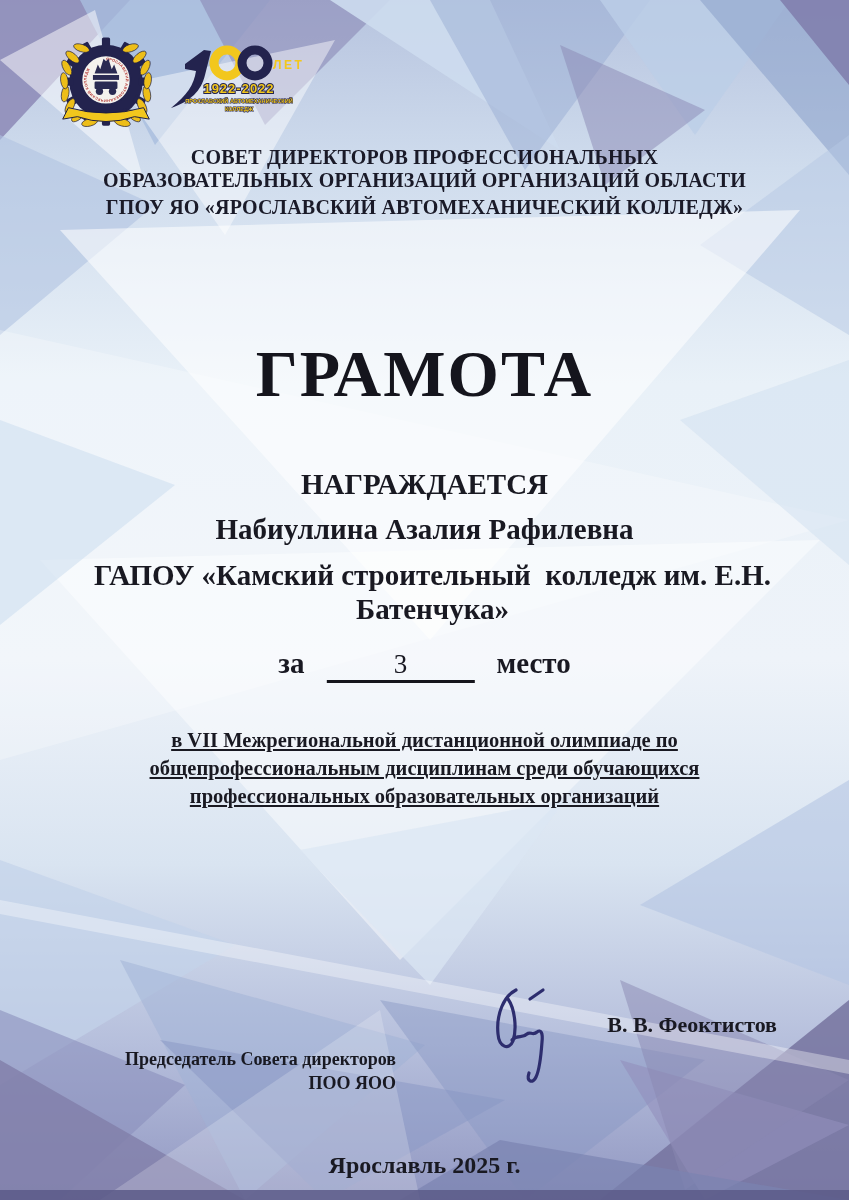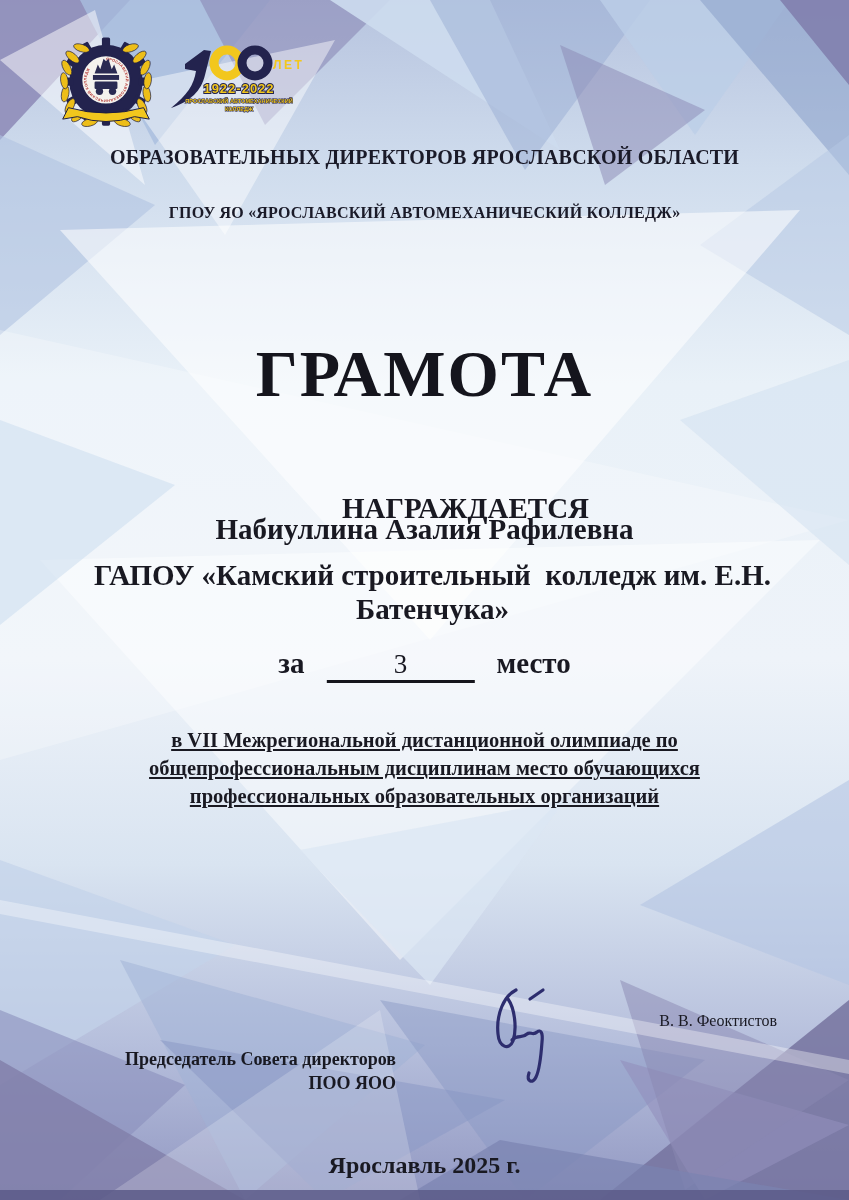--- a/index.html
+++ b/index.html
@@ -6,35 +6,35 @@
   body{
     width:849px;height:1200px;position:relative;overflow:hidden;
     font-family:"Liberation Serif","DejaVu Serif",serif;
     color:#191922;background:#dfe9f4;
   }
   #bg{position:absolute;inset:0;width:849px;height:1200px;}
   .abs{position:absolute;}
   .center{position:absolute;left:50%;transform:translateX(-50%);text-align:center;font-weight:bold;}
   .line{white-space:pre-wrap;}
   #council{top:146px;width:720px;font-size:20px;line-height:23px;letter-spacing:.2px;color:#1a1a28;}
-  #college{top:204px;width:760px;font-size:16px;letter-spacing:.2px;color:#1a1a28;}
+  #college{top:196px;width:760px;font-size:20px;letter-spacing:.2px;color:#1a1a28;}
   #title{top:336px;font-size:66px;letter-spacing:2px;color:#15151d;text-align:center;}
-  #awarded{top:492px;font-size:29px;margin-left:41px;}
+  #awarded{top:468px;font-size:29px;}
   #recipient{top:513px;font-size:29px;}
   #institution{top:558px;width:690px;font-size:29px;line-height:34px;margin-left:8px;}
   #place{top:647px;font-size:29px;}
   #place .gap{display:inline-block;width:22px;}
   #place .blank{
     display:inline-block;width:148px;border-bottom:3px solid #15151c;
     text-align:center;font-weight:normal;font-size:27px;line-height:29px;
     vertical-align:baseline;padding-bottom:1px;
   }
   #event{top:726px;width:660px;font-size:20.5px;line-height:28px;text-decoration:underline;}
   #signer-role{left:66px;top:1011px;width:330px;font-size:18px;line-height:24px;font-weight:bold;text-align:right;margin-top:36px;}
-  #signer-name{right:72px;top:1012px;font-size:16px;font-weight:normal;}
+  #signer-name{right:72px;top:1012px;font-size:22px;font-weight:bold;}
   #signature{left:478px;top:983px;}
   #city{top:1108px;font-size:24px;margin-top:44px;}
   svg text{font-weight:bold;}
 </style>
 </head>
 <body>
 
 <svg id="bg" viewBox="0 0 849 1200" preserveAspectRatio="none" aria-hidden="true">
   <defs>
     <linearGradient id="base" x1="0" y1="0" x2="0" y2="1">
@@ -140,37 +140,38 @@
     <circle cx="60" cy="20" r="13" fill="none" stroke="#f2c71d" stroke-width="9"></circle>
     <circle cx="88" cy="20" r="13" fill="none" stroke="#23234e" stroke-width="9"></circle>
   </g>
   <text x="106" y="26" font-size="12" letter-spacing="2.5" fill="#f2c71d" font-family="Liberation Sans, sans-serif">ЛЕТ</text>
   <text x="72" y="50" text-anchor="middle" font-size="13" fill="#f2c71d" stroke="#23234e" stroke-width="2" paint-order="stroke" letter-spacing="1" font-family="Liberation Sans, sans-serif">1922-2022</text>
   <text x="72" y="60" text-anchor="middle" font-size="5.6" fill="#f2c71d" stroke="#23234e" stroke-width="1.1" paint-order="stroke" font-family="Liberation Sans, sans-serif">ЯРОСЛАВСКИЙ АВТОМЕХАНИЧЕСКИЙ</text>
   <text x="72" y="68" text-anchor="middle" font-size="5.6" fill="#f2c71d" stroke="#23234e" stroke-width="1.1" paint-order="stroke" font-family="Liberation Sans, sans-serif">КОЛЛЕДЖ</text>
 </svg>
 
 <div id="council" class="center">
-  <div class="line">ОБРАЗОВАТЕЛЬНЫХ ДИРЕКТОРОВ ЯРОСЛАВСКОЙ ОБЛАСТИ</div>
+  <div class="line">СОВЕТ ДИРЕКТОРОВ ПРОФЕССИОНАЛЬНЫХ</div>
+  <div class="line">ОБРАЗОВАТЕЛЬНЫХ ОРГАНИЗАЦИЙ ОРГАНИЗАЦИЙ ОБЛАСТИ</div>
 </div>
 <div id="college" class="center">ГПОУ ЯО «ЯРОСЛАВСКИЙ АВТОМЕХАНИЧЕСКИЙ КОЛЛЕДЖ»</div>
 
 <div id="title" class="center">ГРАМОТА</div>
 <div id="awarded" class="center">НАГРАЖДАЕТСЯ</div>
 <div id="recipient" class="center">Набиуллина Азалия Рафилевна</div>
 <div id="institution" class="center">
   <div class="line">ГАПОУ «Камский строительный  колледж им. Е.Н.</div>
   <div class="line">Батенчука»</div>
 </div>
 <div id="place" class="center">
   <span>за</span><span class="gap"></span><span class="blank">3</span><span class="gap"></span><span>место</span>
 </div>
 <div id="event" class="center">
   <div class="line">в VII Межрегиональной дистанционной олимпиаде по</div>
-  <div class="line">общепрофессиональным дисциплинам место обучающихся</div>
+  <div class="line">общепрофессиональным дисциплинам среди обучающихся</div>
   <div class="line">профессиональных образовательных организаций</div>
 </div>
 
 <div id="signer-role" class="abs">
   <div class="line">Председатель Совета директоров</div>
   <div class="line">ПОО ЯОО</div>
 </div>
 
 <svg id="signature" class="abs" width="80" height="102" viewBox="0 0 80 102" aria-hidden="true">
   <g fill="none" stroke="#2d2d6e" stroke-width="3.2" stroke-linecap="round" stroke-linejoin="round">

